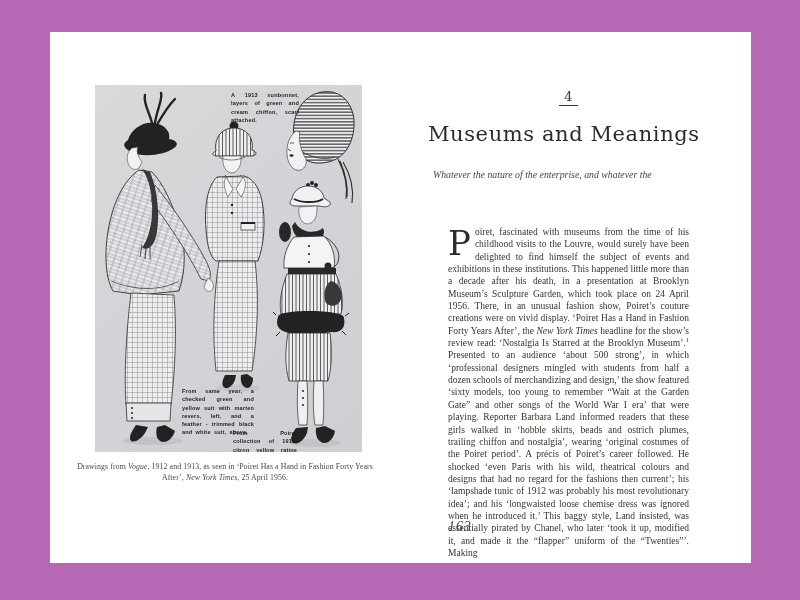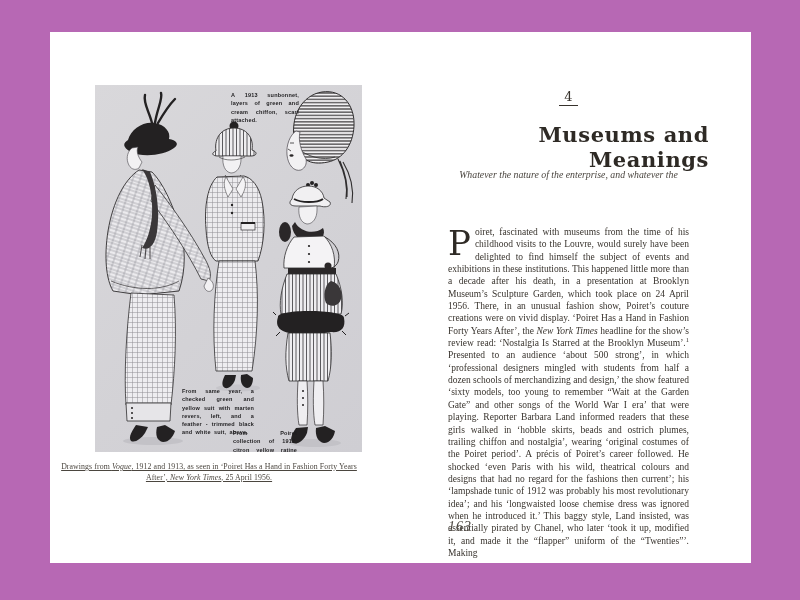--- a/index.html
+++ b/index.html
@@ -24,39 +24,39 @@
     position:absolute;
     font-family:"Liberation Sans", sans-serif;
     font-weight:700;font-size:5.5px;line-height:1.5;
     letter-spacing:.2px;word-spacing:1.5px;text-align:justify;
     color:#1e1d1f;
   }
   .ann-top{left:136px;top:6px;width:68px;}
   .ann-left{left:87px;top:302px;width:72px;}
   .ann-right{left:138px;top:344px;width:64px;}
   .caption{
-    position:absolute;left:2px;top:430px;width:314px;
+    position:absolute;left:18px;top:430px;width:314px;
     text-align:center;font-size:7.8px;line-height:10.6px;
-    color:#4b463f;letter-spacing:.1px;text-decoration:underline;
+    color:#4b463f;letter-spacing:.1px;
   }
   .caption em{font-style:italic;}
   
   .right-page{position:absolute;left:398px;top:0;width:241px;height:531px;color:#37322c;}
   .chapter-num{
     position:absolute;top:57px;left:0;width:100%;text-align:center;
     font-family:"DejaVu Serif", serif;font-size:13px;
   }
   .chapter-num span{border-bottom:1px solid #37322c;padding:0 5px 1px;}
   .chapter-title{
-    position:absolute;top:90px;left:-20px;width:281px;text-align:right;
-    font-family:"DejaVu Serif", serif;font-weight:bold;
+    position:absolute;top:90px;left:-20px;width:281px;text-align:left;
+    font-family:"DejaVu Serif", serif;font-weight:normal;
     font-size:21px;letter-spacing:.6px;color:#2e2a25;
   }
   .epigraph{
-    position:absolute;top:136px;left:-15px;width:271px;text-align:center;
+    position:absolute;top:136px;left:-15px;width:271px;text-align:left;
     font-style:italic;font-size:9.8px;line-height:13.8px;color:#4a453f;
   }
   .body-text{
     position:absolute;top:194px;left:0;width:241px;
     font-size:9.5px;line-height:12.35px;text-align:justify;
     color:#38332d;
   }
   .dropcap{
     float:left;
     font-family:"DejaVu Serif", serif;

